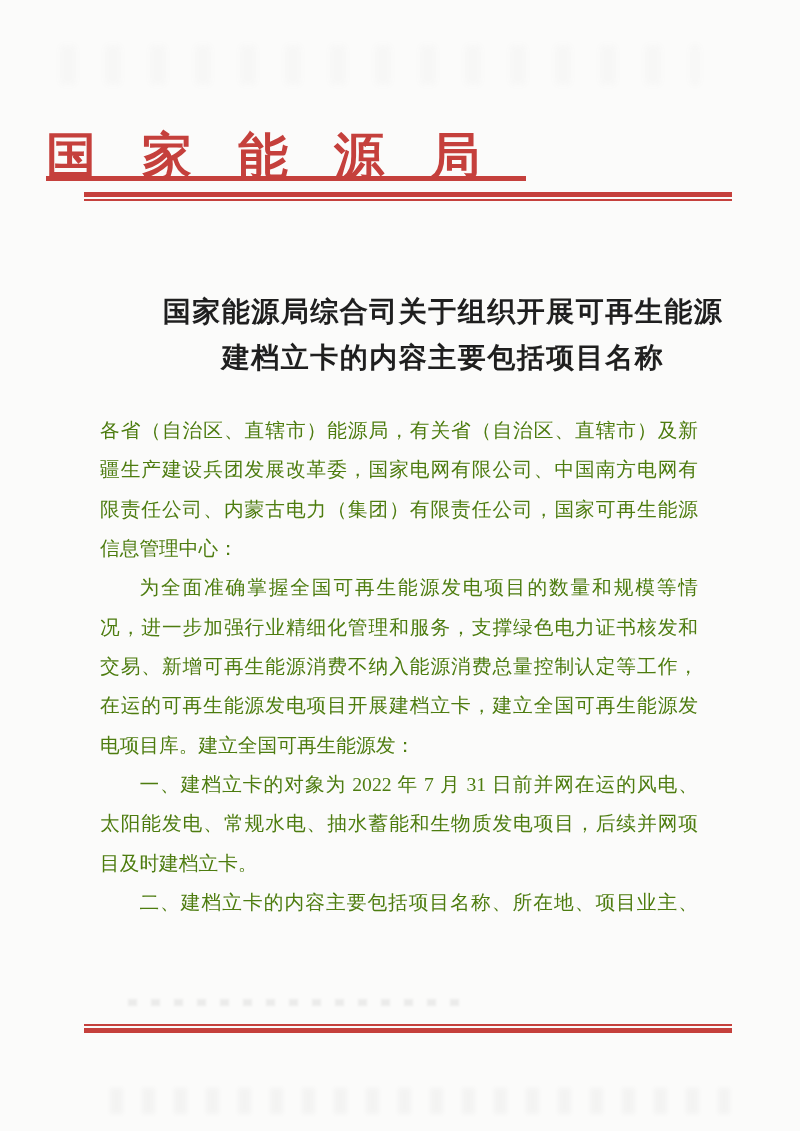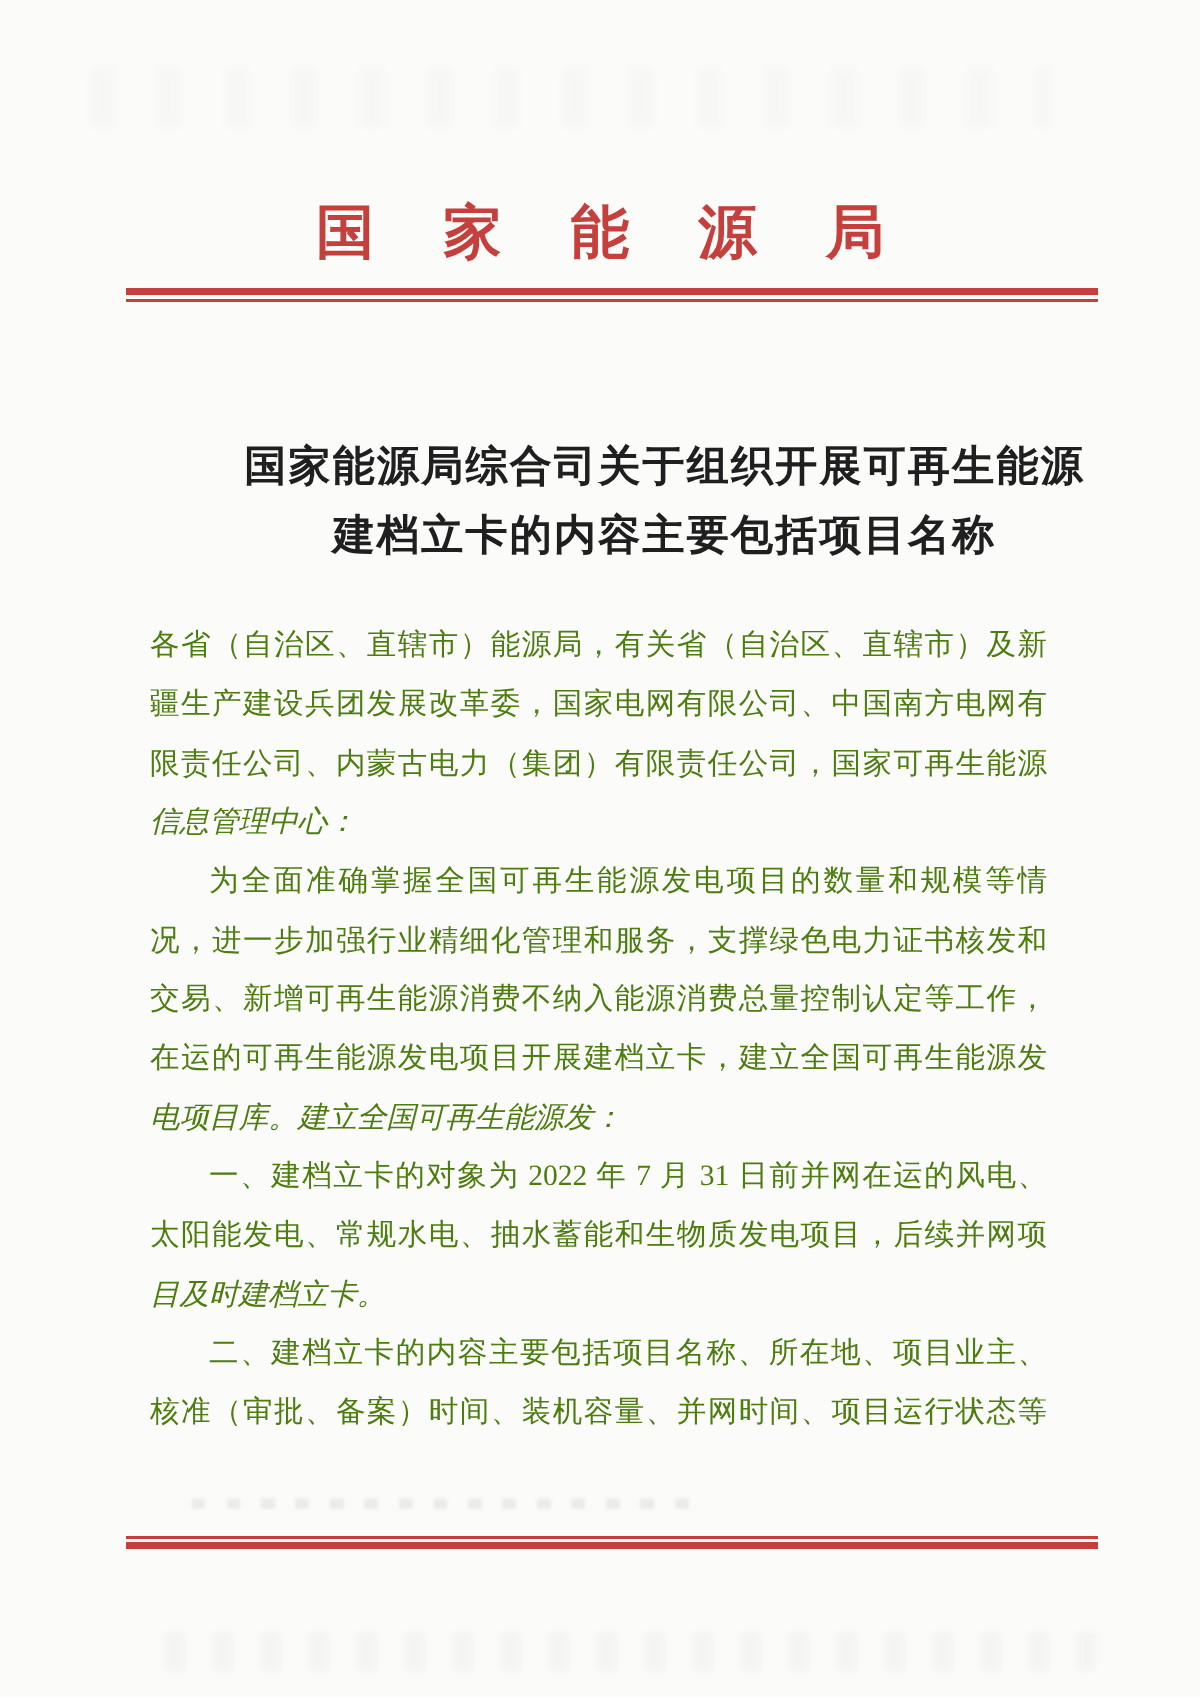--- a/index.html
+++ b/index.html
@@ -13,25 +13,25 @@
     overflow: hidden;
     font-family: "Liberation Serif", "DejaVu Serif", serif;
   }
 
   
   .letterhead {
     position: absolute;
     top: 127px;
     left: 0;
     width: 100%;
-    text-align: center;
-    font-size: 39px;
+    font-size: 50px;
     font-weight: bold;
     line-height: 58px;
     color: var(--red, #c5403c);
+    text-decoration: underline;
   }
   .letterhead .spread {
     letter-spacing: 46px;
     padding-left: 46px; 
   }
 
   
   .rule { position: absolute; left: 84px; width: 648px; }
   .rule-top {
     top: 192px; height: 10px;
@@ -75,21 +75,21 @@
     color: #4d7c0f;
   }
   .bline {
     height: 39.35px;
     line-height: 39.35px;
     text-align: justify;
     text-align-last: justify;
     overflow: hidden;
   }
   .bline.indent { text-indent: 2em; }
-  .bline.end { text-align-last: left; font-style: italic; }
+  .bline.end { text-align-last: left; }
 
   
   .ghost-line {
     position: absolute;
     top: 999px; left: 128px;
     width: 340px; height: 7px;
     opacity: 0.14;
     background: repeating-linear-gradient(90deg, #909090 0 9px, transparent 9px 23px);
     filter: blur(1px);
   }
@@ -135,21 +135,20 @@
       <div class="bline end">信息管理中心：</div>
       <div class="bline indent">为全面准确掌握全国可再生能源发电项目的数量和规模等情</div>
       <div class="bline">况，进一步加强行业精细化管理和服务，支撑绿色电力证书核发和</div>
       <div class="bline">交易、新增可再生能源消费不纳入能源消费总量控制认定等工作，</div>
       <div class="bline">在运的可再生能源发电项目开展建档立卡，建立全国可再生能源发</div>
       <div class="bline end">电项目库。建立全国可再生能源发：</div>
       <div class="bline indent">一、建档立卡的对象为 2022 年 7 月 31 日前并网在运的风电、</div>
       <div class="bline">太阳能发电、常规水电、抽水蓄能和生物质发电项目，后续并网项</div>
       <div class="bline end">目及时建档立卡。</div>
       <div class="bline indent">二、建档立卡的内容主要包括项目名称、所在地、项目业主、</div>
-      <div class="bline">核准（审批、备案）时间、装机容量、并网时间、项目运行状态等</div>
     </div>
 
   <div class="ghost-line"></div>
 
   <div class="rule rule-bottom"></div>
 
   <div class="smudge-bottom"></div>
 
 </div>
 

